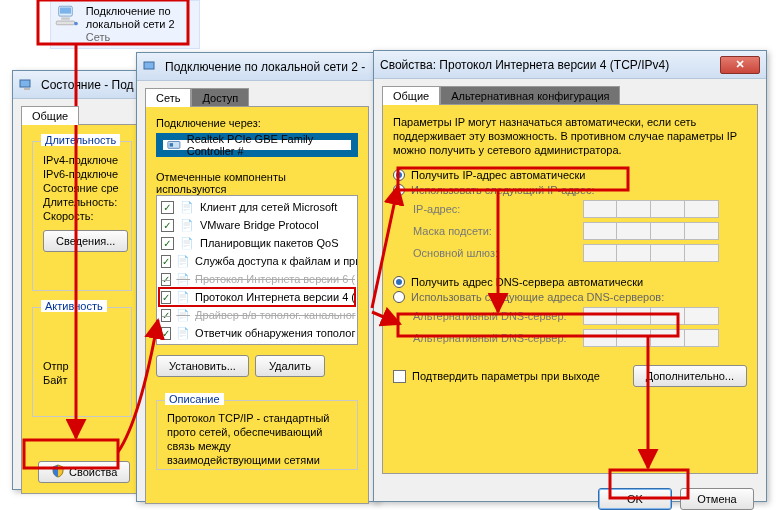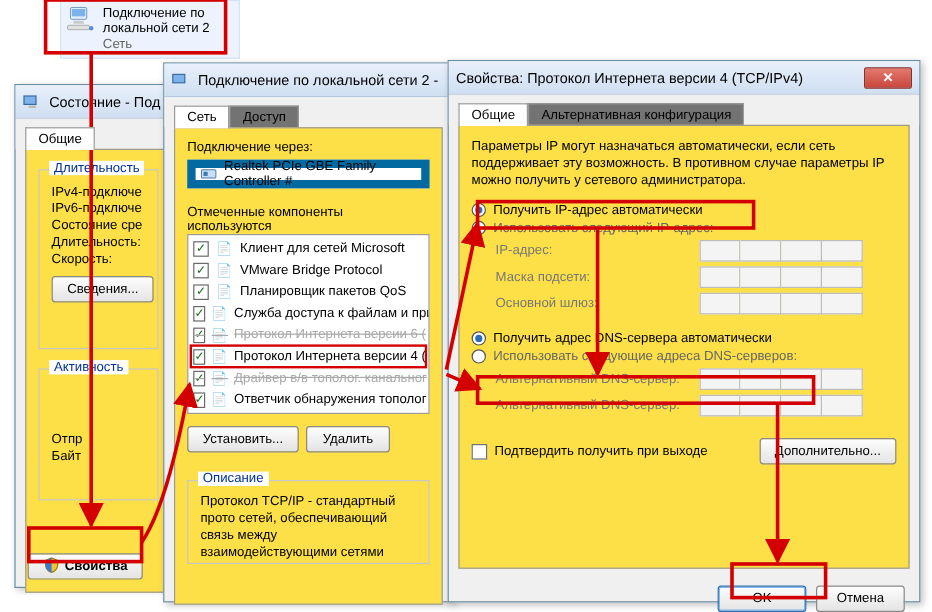--- a/index.html
+++ b/index.html
@@ -196,21 +196,21 @@
       <div style="margin-top:8px;">
         <span class="btn">Сведения...</span>
       </div>
     </div>
     <div class="groupbox" style="height:110px;margin-top:16px;">
       <span class="group-title">Активность</span>
       <div style="height:40px;"></div>
       <div class="label-row">Отпр</div>
       <div class="label-row">Байт</div>
     </div>
-    <div style="position:absolute;left:1px;bottom:10px;font-weight:bold;">
+    <div style="position:absolute;left:16px;bottom:10px;">
       <span class="btn">
         <span class="shield-icon"><svg viewBox="0 0 14 14">
               <path d="M7 1 L12 3 V7 C12 10 9.5 12.5 7 13 C4.5 12.5 2 10 2 7 V3 Z" fill="#f3c430" stroke="#9a7a10"></path>
               <path d="M7 1 L7 13 C4.5 12.5 2 10 2 7 V3 Z" fill="#3a7bd5"></path>
             </svg></span>
         <span>Свойства</span>
       </span>
     </div>
   </div>
 </div>
@@ -374,21 +374,21 @@
             <span class="ip-oct"></span>
             <span class="ip-oct"></span>
             <span class="ip-oct"></span>
           </span>
         </div>
     </div>
 
     <div class="row" style="margin-top:18px;justify-content:space-between;">
       <span class="checkbox-inline">
         <span class="small-check"></span>
-        <span>Подтвердить получить при выходе</span>
+        <span>Подтвердить параметры при выходе</span>
       </span>
       <span class="btn">Дополнительно...</span>
     </div>
   </div>
   <div style="display:flex;justify-content:flex-end;gap:8px;padding:6px 12px;">
     <span class="btn default" style="min-width:74px;">OK</span>
     <span class="btn" style="min-width:74px;">Отмена</span>
   </div>
 </div>
 

